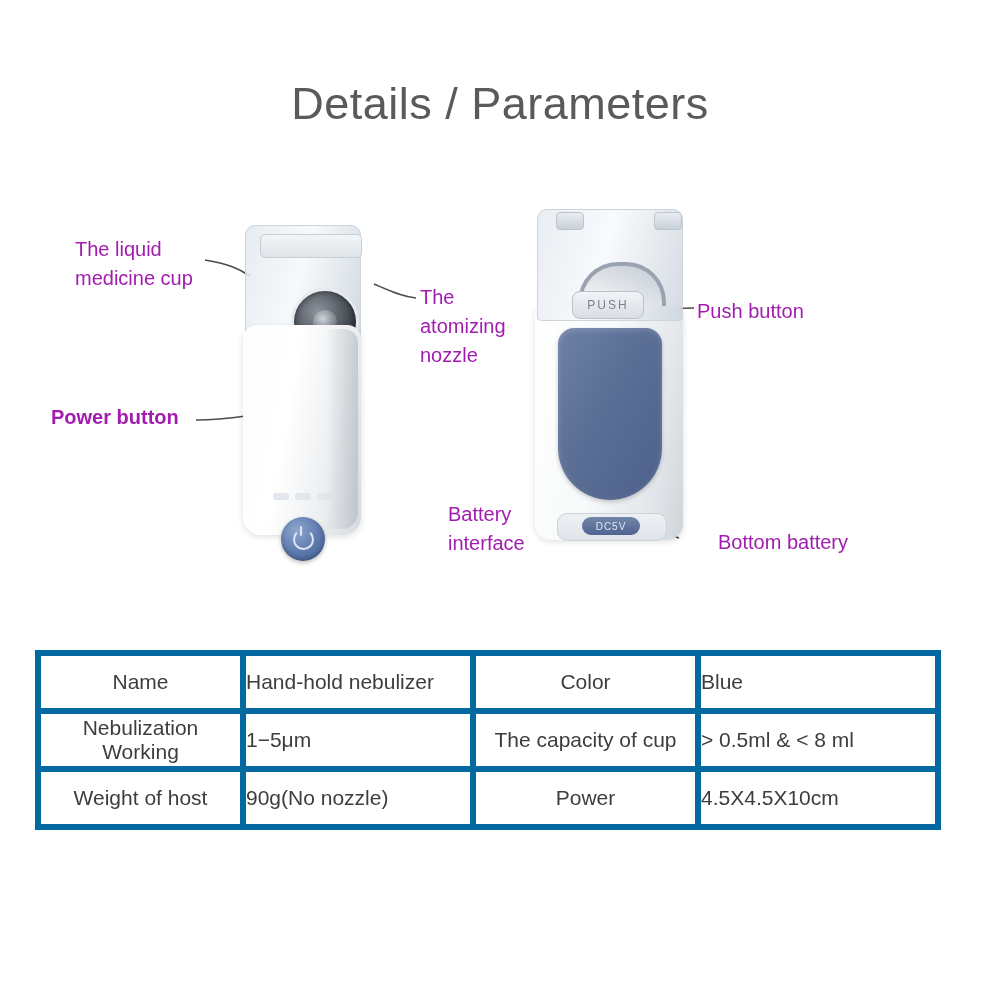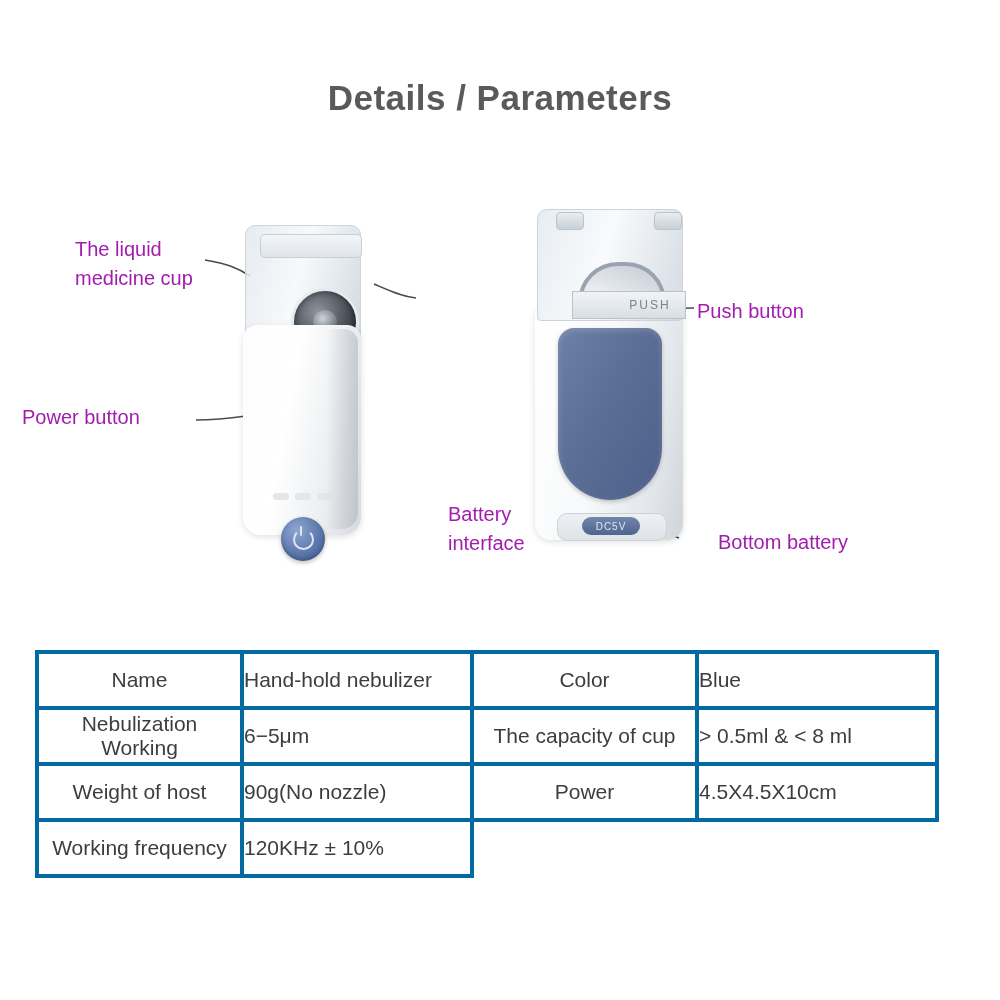--- a/index.html
+++ b/index.html
@@ -21,22 +21,22 @@
     height: 1000px;
   }
 
   
   .title {
     position: absolute;
     top: 78px;
     left: 0;
     width: 1000px;
     text-align: center;
-    font-size: 35px;
-    font-weight: bold;
+    font-size: 45px;
+    font-weight: normal;
     color: #5a5a5a;
     letter-spacing: 0.5px;
   }
 
   
   .illustration {
     position: absolute;
     top: 180px;
     left: 0;
     width: 1000px;
@@ -202,28 +202,27 @@
     background: linear-gradient(180deg, rgba(110,124,142,0.25), rgba(255,255,255,0));
   }
   .dr-push {
     position: absolute;
     left: 45px;
     top: 96px;
     width: 70px;
     height: 26px;
     background: linear-gradient(180deg,#f1f4f7,#d9dee4);
     border: 1px solid #b9c1c9;
-    border-radius: 0;
+    border-radius: 8px;
     display: flex;
     align-items: center;
     justify-content: center;
     font-size: 12px;
     color: #7b828a;
     letter-spacing: 2px;
-    padding-left: 42px;
   }
   .dr-panel {
     position: absolute;
     left: 31px;
     top: 133px;
     width: 104px;
     height: 172px;
     background: linear-gradient(120deg,#6d80a6 0%, #5b6e95 45%, #4d608a 100%);
     border-radius: 16px 16px 52px 52px;
     box-shadow: inset 0 2px 6px rgba(255,255,255,0.18), 0 2px 4px rgba(0,0,0,0.2);
@@ -256,21 +255,21 @@
 
   
   .callout {
     position: absolute;
     font-size: 20px;
     color: #a21caf;
     line-height: 1.45;
     white-space: pre-line;
   }
   .c-liquid   { left: 75px;  top: 55px;  width: 180px; }
-  .c-power    { left: 22px;  top: 223px; width: 190px; }
+  .c-power    { left: 51px;  top: 223px; width: 190px; font-weight: bold; }
   .c-nozzle   { left: 420px; top: 103px; width: 120px; }
   .c-push     { left: 697px; top: 117px; width: 190px; }
   .c-battery-if { left: 448px; top: 320px; width: 140px; text-align: left;}
   .c-bottom   { left: 683px; top: 348px; width: 200px; text-align: center; }
 
   
   .leaders {
     position: absolute;
     left: 0; top: 0;
     width: 1000px; height: 430px;
@@ -280,21 +279,21 @@
   
   .spec-table {
     position: absolute;
     left: 35px;
     top: 650px;
     width: 900px;
     border-collapse: collapse;
     table-layout: fixed;
   }
   .spec-table td {
-    border: 4px solid #0369a1;
+    border: 6px solid #0369a1;
     height: 52px;
     font-size: 21px;
     color: #3d3d3d;
     padding: 0 10px;
     vertical-align: middle;
   }
   .spec-table .lbl {
     text-align: center;
     font-weight: normal;
   }
@@ -352,20 +351,23 @@
       </div>
       <div class="dr-push">PUSH</div>
       <div class="dr-panel"></div>
       <div class="dr-batt-slot"></div>
       <div class="dr-batt">DC5V</div>
     </div>
 
     <div class="callout c-liquid">The liquid
 medicine cup</div>
     <div class="callout c-power">Power button</div>
+    <div class="callout c-nozzle">The
+atomizing
+nozzle</div>
     <div class="callout c-push">Push button</div>
     <div class="callout c-battery-if">Battery
 interface</div>
     <div class="callout c-bottom">Bottom battery</div>
   </div>
 
   <table class="spec-table">
     <colgroup>
       <col class="col-a">
         <col class="col-b">
@@ -374,32 +376,26 @@
     </colgroup>
     <tbody>
       <tr class="row-h">
         <td class="lbl">Name</td>
         <td class="val">Hand-hold nebulizer</td>
         <td class="lbl">Color</td>
         <td class="val">Blue</td>
       </tr>
       <tr>
         <td class="lbl">Nebulization Working</td>
-        <td class="val">6−5μm</td>
+        <td class="val">1−5μm</td>
         <td class="lbl">The capacity of cup</td>
         <td class="val">&gt; 0.5ml  &amp;  &lt; 8 ml</td>
       </tr>
       <tr>
         <td class="lbl">Weight of host</td>
         <td class="val">90g(No nozzle)</td>
         <td class="lbl">Power</td>
         <td class="val">4.5X4.5X10cm</td>
       </tr>
-      <tr>
-        <td class="lbl">Working frequency</td>
-        <td class="val">120KHz ± 10%</td>
-        <td class="empty"></td>
-        <td class="empty"></td>
-      </tr>
     </tbody>
   </table>
 
 </div>
 
 </body></html>

